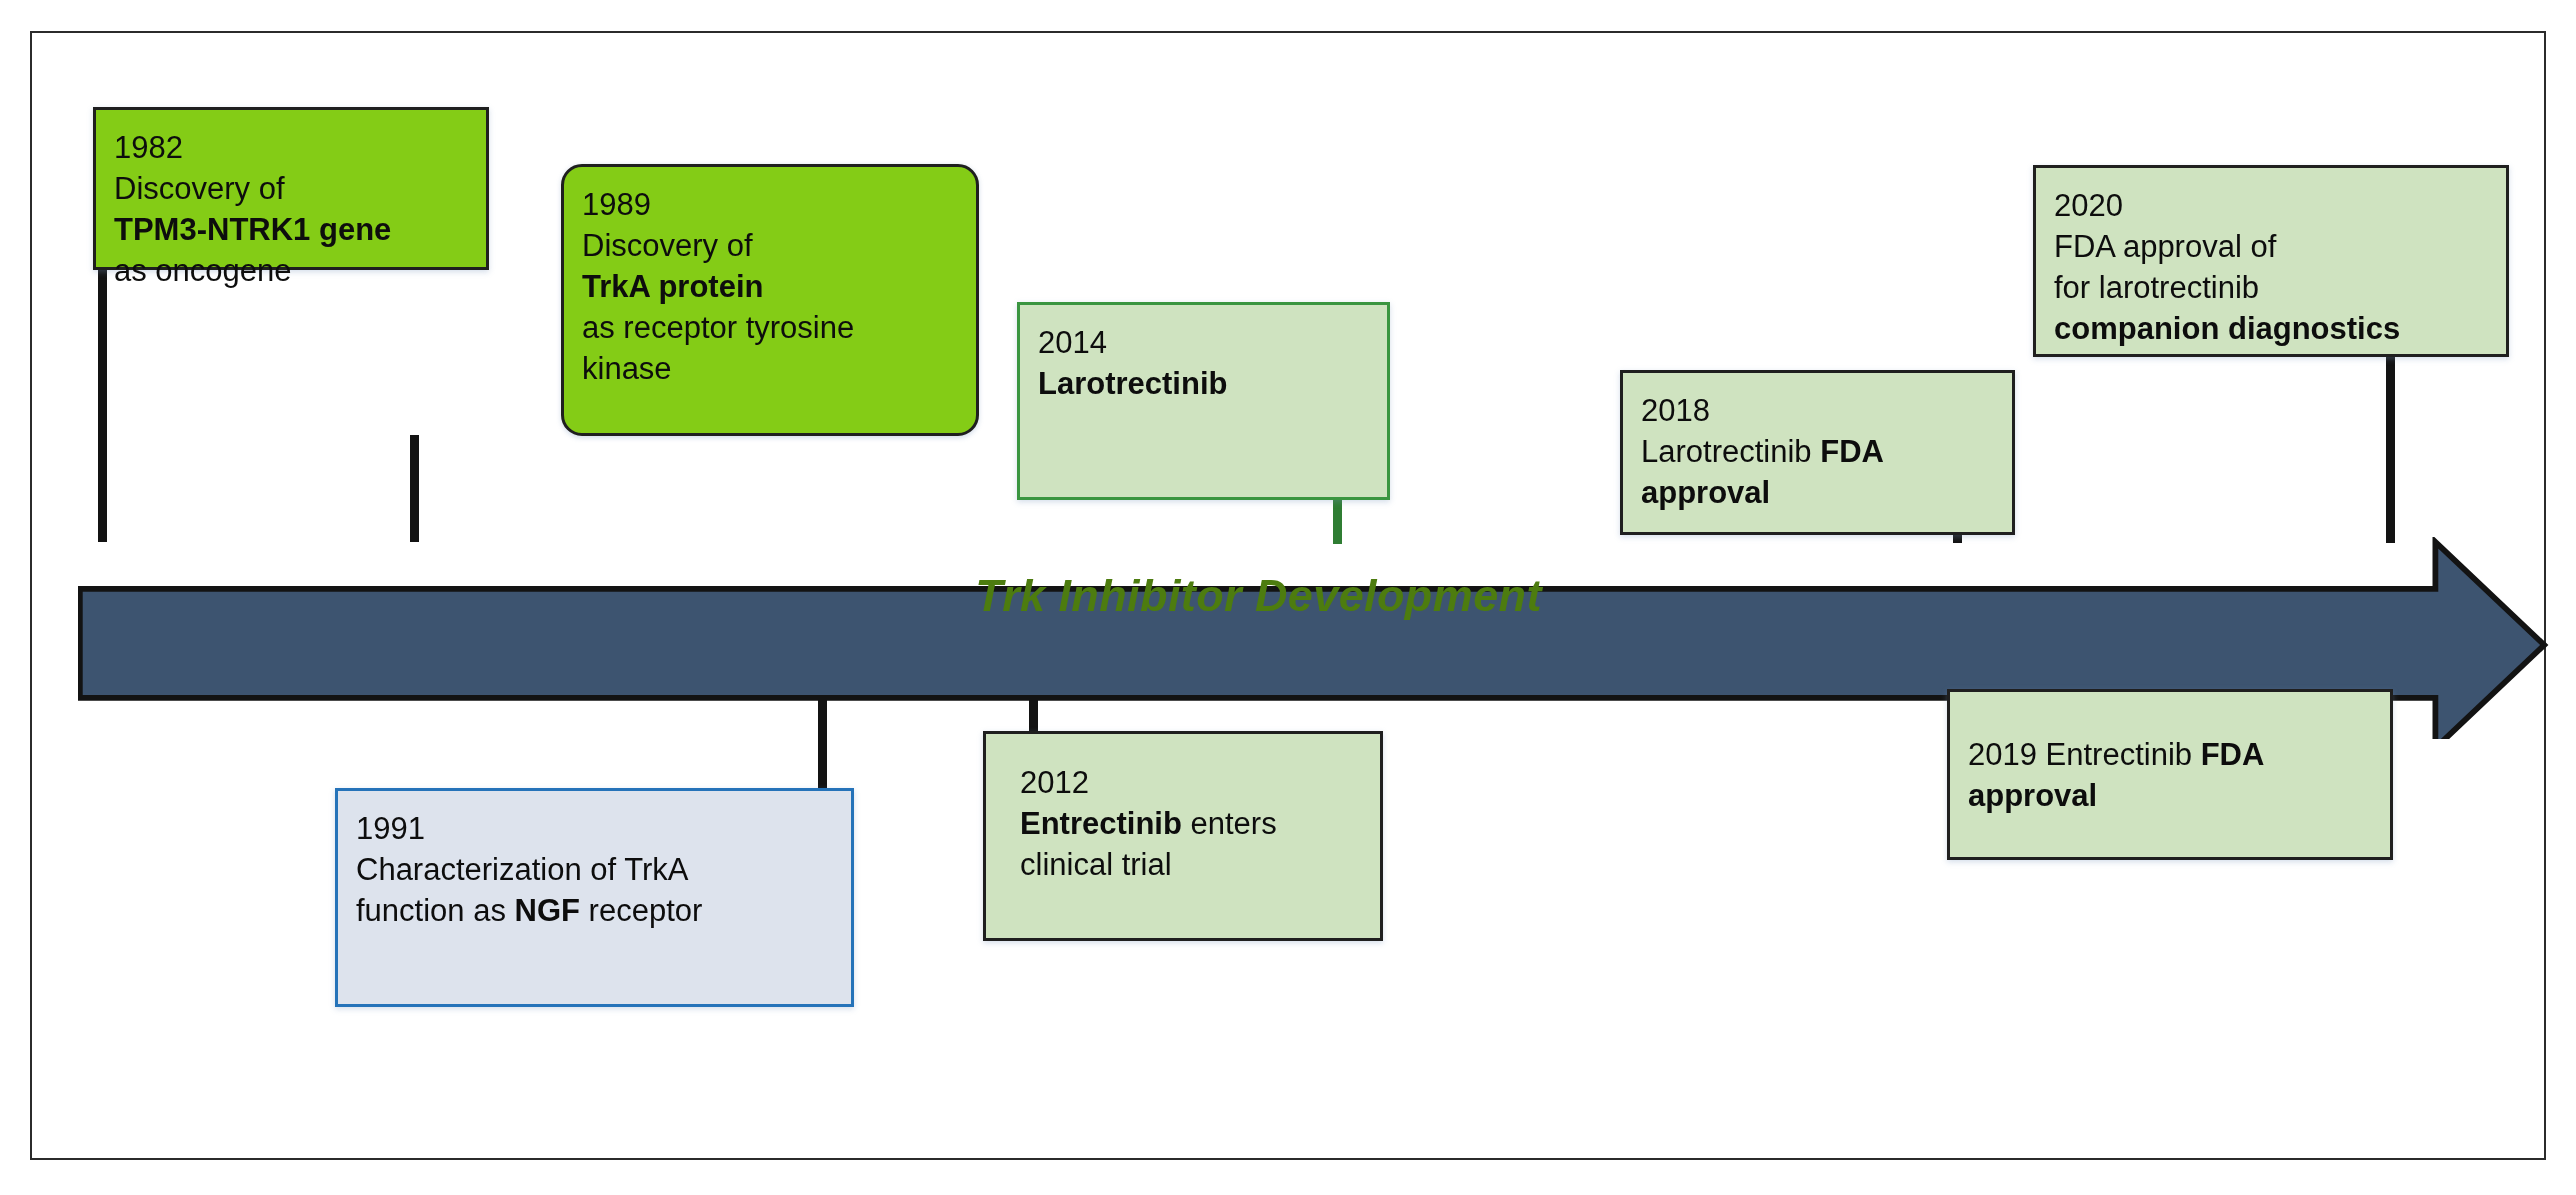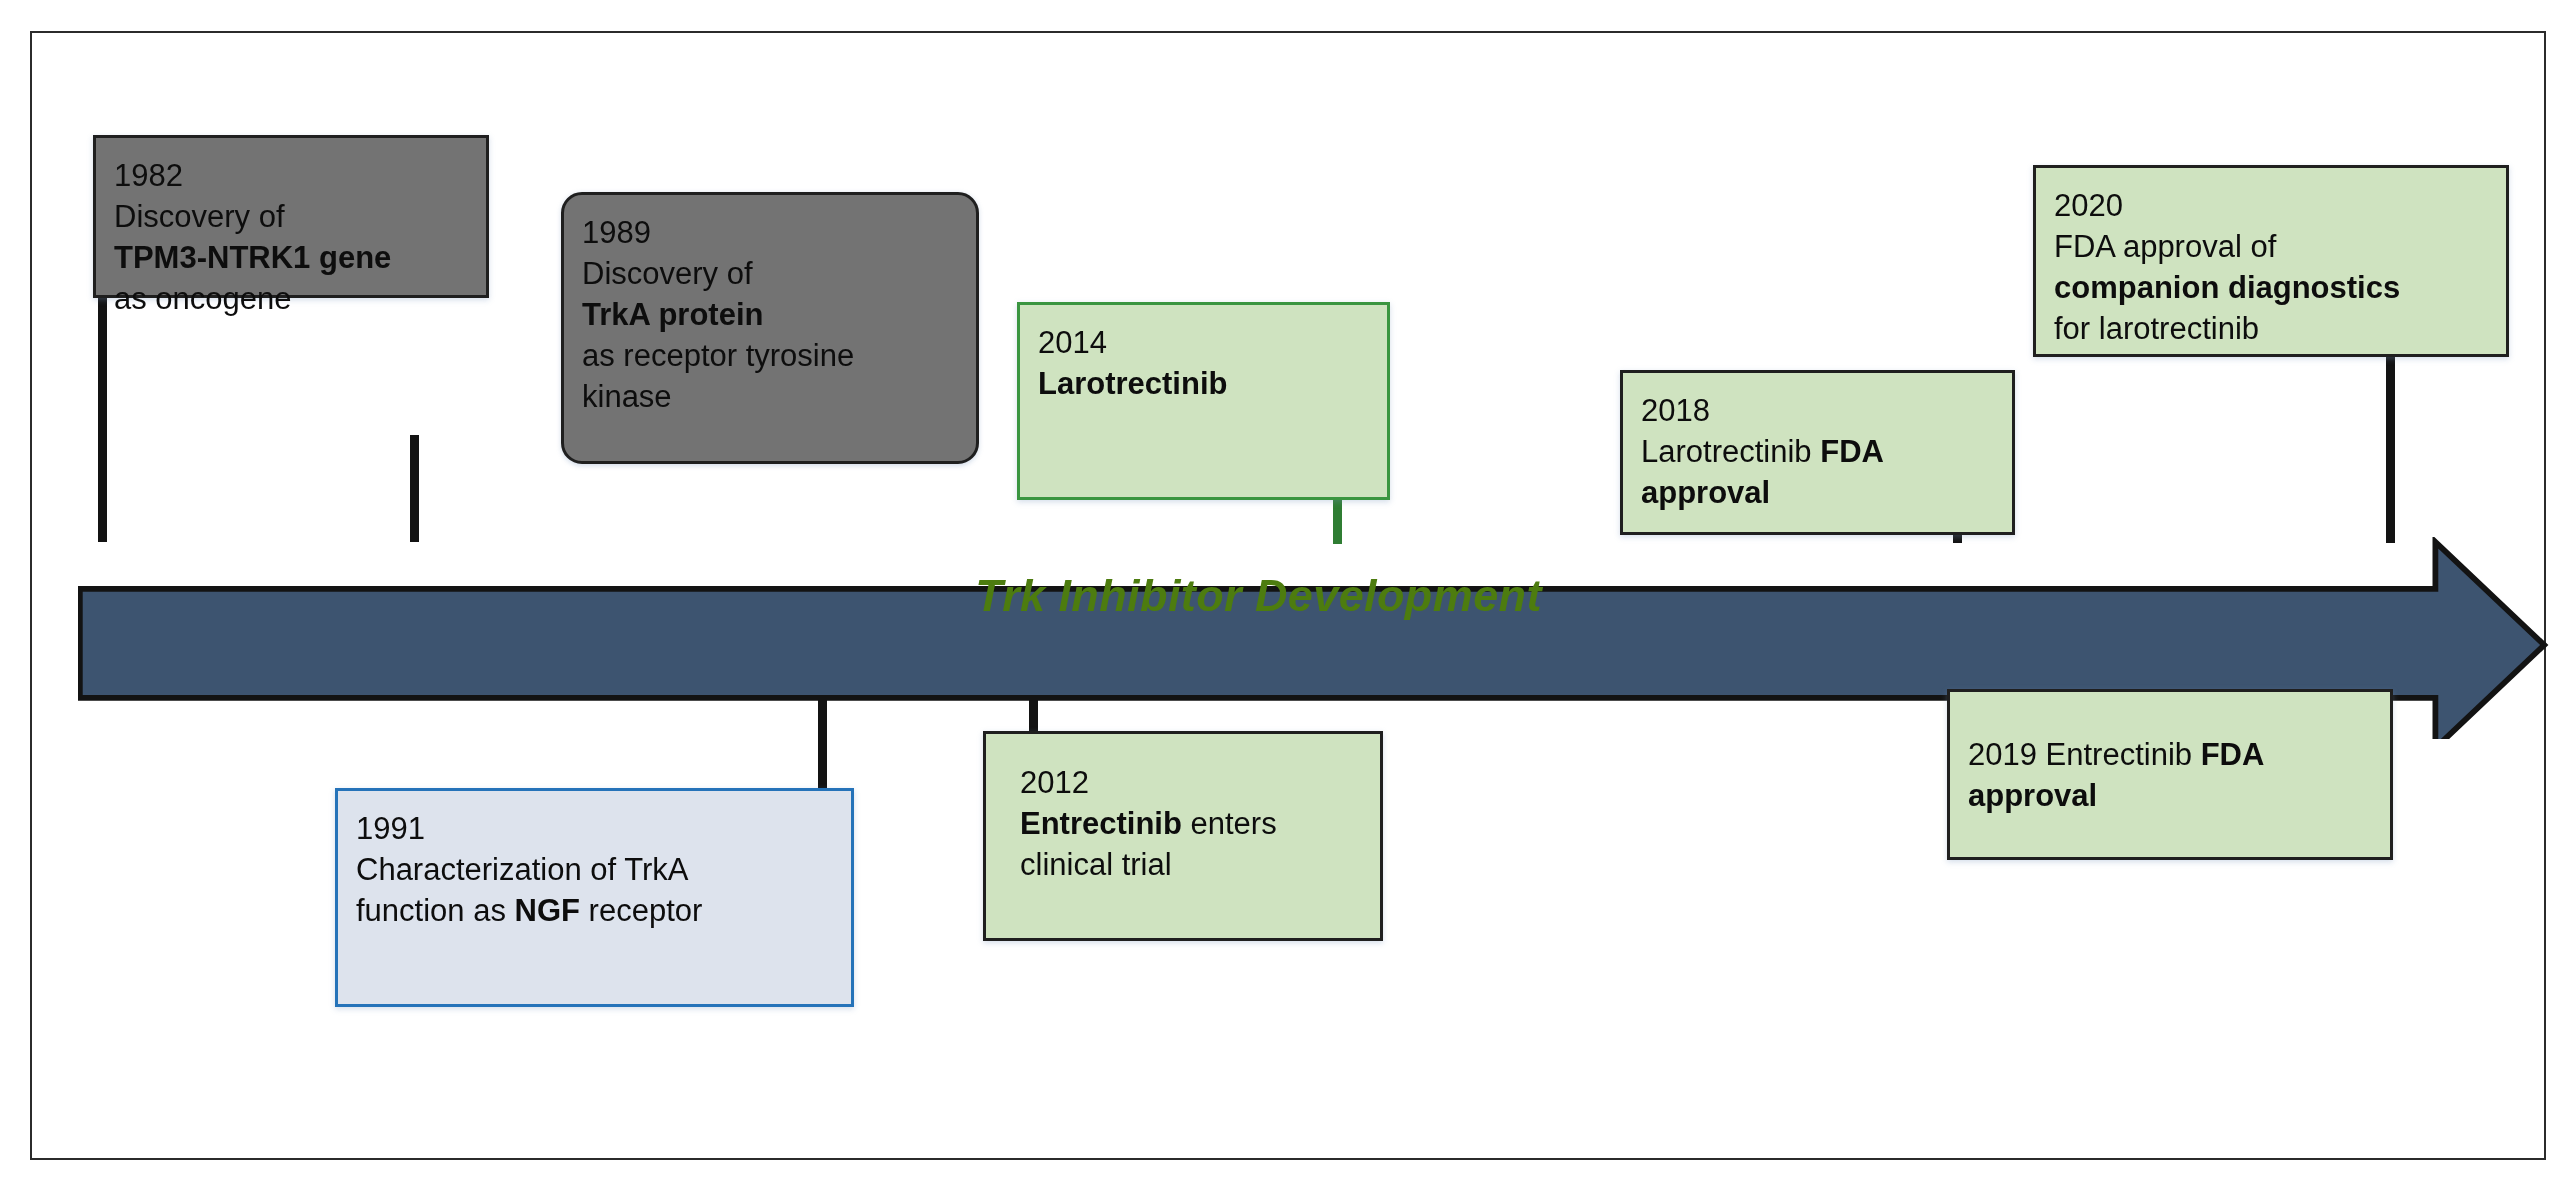--- a/index.html
+++ b/index.html
@@ -23,21 +23,21 @@
   .stem{position:absolute;background:#131313;width:9px;}
   .stem.green{background:#2f7d33;}
 
   
   .box{position:absolute;box-sizing:border-box;padding:16.5px 18px 15px 18px;
        font-size:31px;line-height:1.33;color:#0d0d0d;
        box-shadow:0 1.7px 5.8px rgba(120,150,190,.32);}
   .box .ln{display:block;white-space:nowrap;}
   .box b{font-weight:bold;}
 
-  .box.blue{background:#737373;border:3.3px solid #1f1f1f;margin-top:28px;}
+  .box.blue{background:#84cc16;border:3.3px solid #1f1f1f;}
   .box.blue-edge{background:#dde3ed;border:3.3px solid #2573b9;}
   .box.green{background:#cfe3c0;border:3.3px solid #1f1f1f;}
   .box.green-edge{background:#cfe3c0;border:3.3px solid #3a9540;}
 
   .box.center{display:flex;flex-direction:column;justify-content:center;}
 </style>
 </head>
 <body>
 
 <div id="canvas">
@@ -83,22 +83,22 @@
 
   <div class="box green" style="left:1620px;top:336px;width:395px;height:165px;margin-top:34px;">
     <span class="ln">2018</span>
     <span class="ln"><span>Larotrectinib </span><b>FDA</b></span>
     <span class="ln"><b>approval</b></span>
   </div>
 
   <div class="box green" style="left:2033px;top:165px;width:476px;height:192px;">
     <span class="ln">2020</span>
     <span class="ln">FDA approval  of</span>
+    <span class="ln">for larotrectinib</span>
     <span class="ln"><b>companion diagnostics</b></span>
-    <span class="ln">for larotrectinib</span>
   </div>
 
   <div class="box blue-edge" style="left:335px;top:788px;width:519px;height:219px;">
     <span class="ln">1991</span>
     <span class="ln">Characterization of TrkA</span>
     <span class="ln"><span>function as </span><b>NGF</b><span> receptor</span></span>
   </div>
 
   <div class="box green" style="left:983px;top:731px;width:400px;height:210px;padding-top:28px;padding-left:34px;">
     <span class="ln">2012</span>

